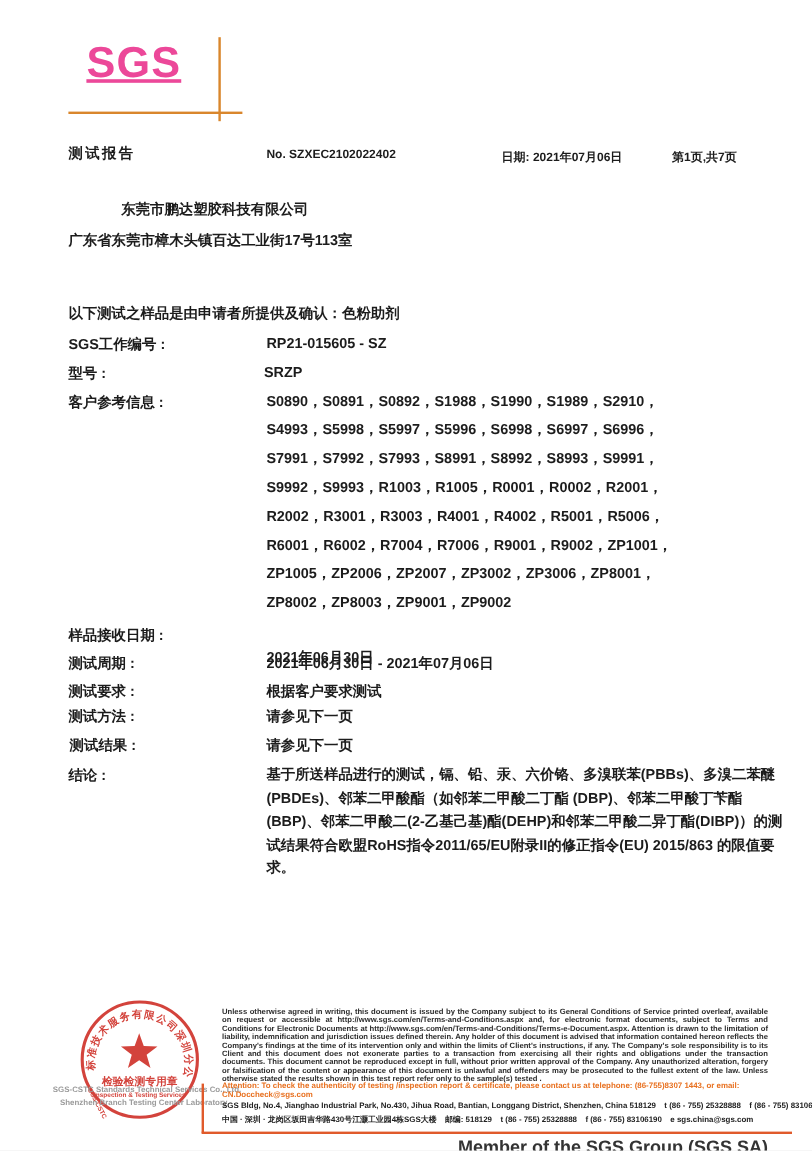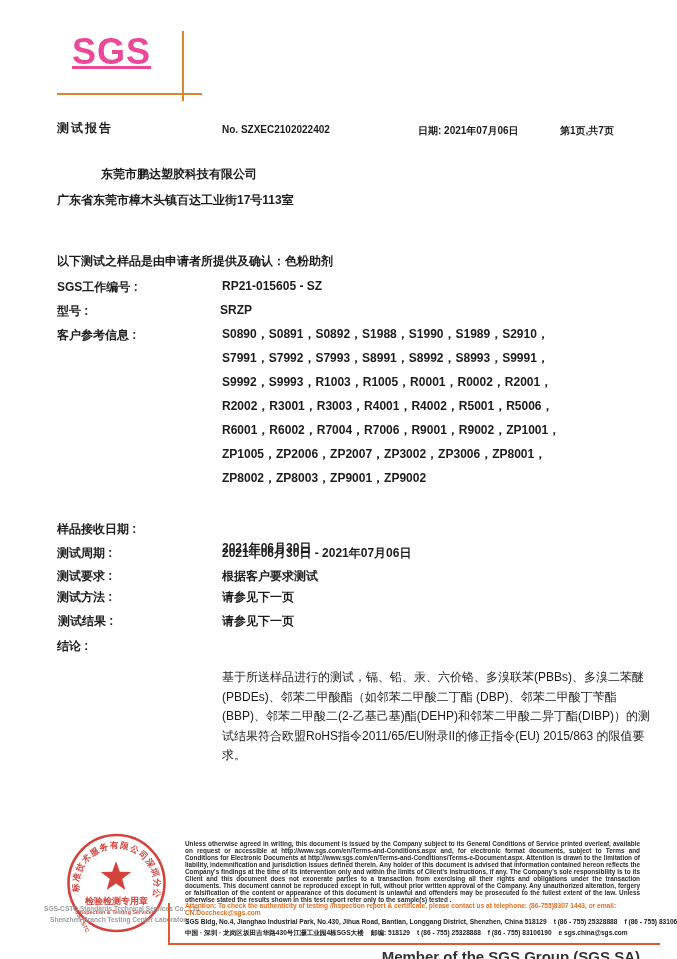--- a/index.html
+++ b/index.html
@@ -19,21 +19,21 @@
 
   
   .report-title { font-size:12px; font-weight:bold; letter-spacing:2px; }
   .hdr-item { font-size:10px; font-weight:bold; white-space:nowrap; }
 
   
   .line-bold { font-size:12px; font-weight:bold; white-space:nowrap; }
   .field-label { font-size:12px; font-weight:bold; white-space:nowrap; }
   .field-value { font-size:12px; font-weight:bold; white-space:nowrap; }
   .ref-line { font-size:12px; font-weight:bold; line-height:24px; white-space:nowrap; }
-  .conclusion-text { font-size:12px; font-weight:normal; line-height:19.5px; width:432px; white-space:normal;margin-top:32px; }
+  .conclusion-text { font-size:12px; font-weight:bold; line-height:19.5px; width:432px; white-space:normal; }
 
   
   .disclaimer { font-size:6.4px; line-height:7px; width:455px; text-align:justify; color:#2d2d2d; font-weight:bold; }
   .attention  { font-size:6.6px; line-height:7.2px; width:455px; color:#e8701f; font-weight:bold; }
   .addr-row { display:flex; gap:7px; align-items:baseline; font-size:6.6px; color:#222; font-weight:bold; white-space:nowrap; }
   .addr-flex { flex:0 0 auto; }
   .member { font-size:15px; color:#333; font-weight:bold; }
   .seal-company { font-size:6.6px; color:#9b9b9b; font-weight:bold; white-space:nowrap; }
   .footline-red { background:#e05a2b; }
 </style>
@@ -58,20 +58,21 @@
 
   <div class="abs field-label" style="left:57px; top:279px;">SGS工作编号 :</div>
   <div class="abs field-value" style="left:222px; top:279px;">RP21-015605 - SZ</div>
 
   <div class="abs field-label" style="left:57px; top:303px;">型号 :</div>
   <div class="abs field-value" style="left:208px; top:303px;margin-left:12px;">SRZP</div>
 
   <div class="abs field-label" style="left:57px; top:327px;">客户参考信息 :</div>
   <div class="abs" style="left:222px; top:322px;">
     <div class="ref-line">S0890，S0891，S0892，S1988，S1990，S1989，S2910，</div>
+    <div class="ref-line">S4993，S5998，S5997，S5996，S6998，S6997，S6996，</div>
     <div class="ref-line">S7991，S7992，S7993，S8991，S8992，S8993，S9991，</div>
     <div class="ref-line">S9992，S9993，R1003，R1005，R0001，R0002，R2001，</div>
     <div class="ref-line">R2002，R3001，R3003，R4001，R4002，R5001，R5006，</div>
     <div class="ref-line">R6001，R6002，R7004，R7006，R9001，R9002，ZP1001，</div>
     <div class="ref-line">ZP1005，ZP2006，ZP2007，ZP3002，ZP3006，ZP8001，</div>
     <div class="ref-line">ZP8002，ZP8003，ZP9001，ZP9002</div>
   </div>
 
   <div class="abs field-label" style="left:57px; top:521px;">样品接收日期 :</div>
   <div class="abs field-value" style="left:222px; top:521px;margin-top:19px;">2021年06月30日</div>

